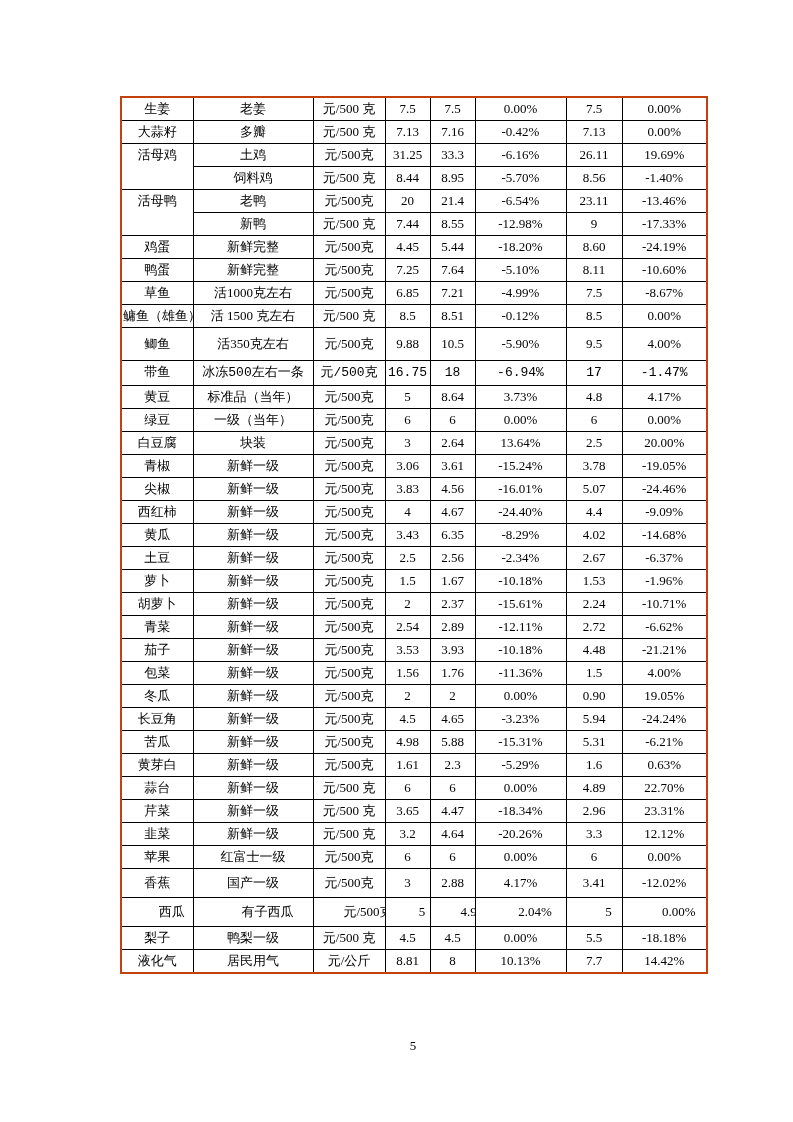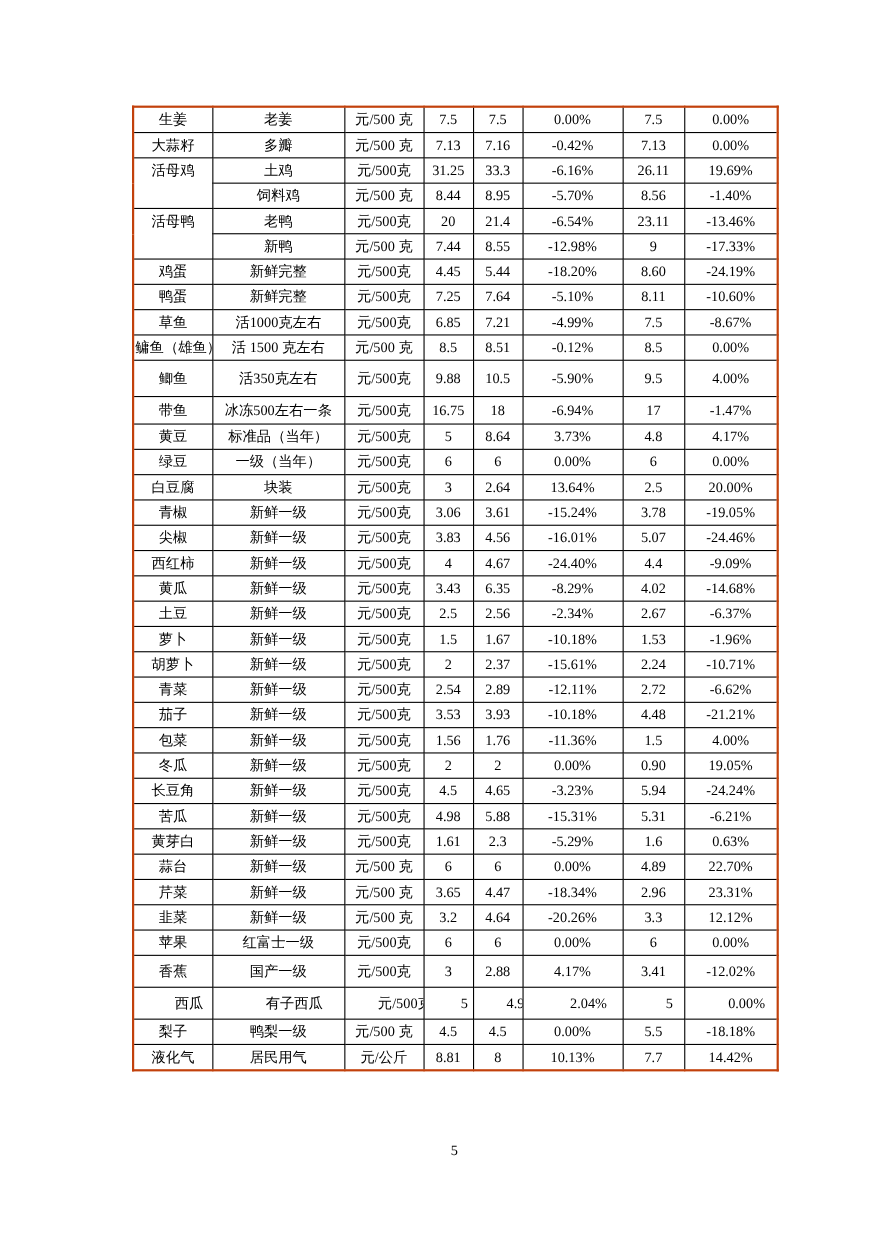--- a/index.html
+++ b/index.html
@@ -32,21 +32,21 @@
     vertical-align: middle;
     font-size: 13px;
     line-height: 1.15;
     padding: 0 1px;
     height: 22px;
     overflow: hidden;
     white-space: nowrap;
   }
   
   table.price-table tr:nth-child(11) td { height: 32px; font-family: Liberation Serif, serif; }
-  table.price-table tr:nth-child(12) td { height: 24px; }
+  table.price-table tr:nth-child(12) td { height: 24px; font-family: Liberation Mono, monospace; }
   table.price-table tr:nth-child(34) td { height: 28px; }
   table.price-table tr:nth-child(35) td { height: 28px; padding-left: 30px; }
   
   table.price-table td.merged {
     vertical-align: top;
     padding-top: 4px;
   }
   .page-number {
     position: absolute;
     left: 120px;

